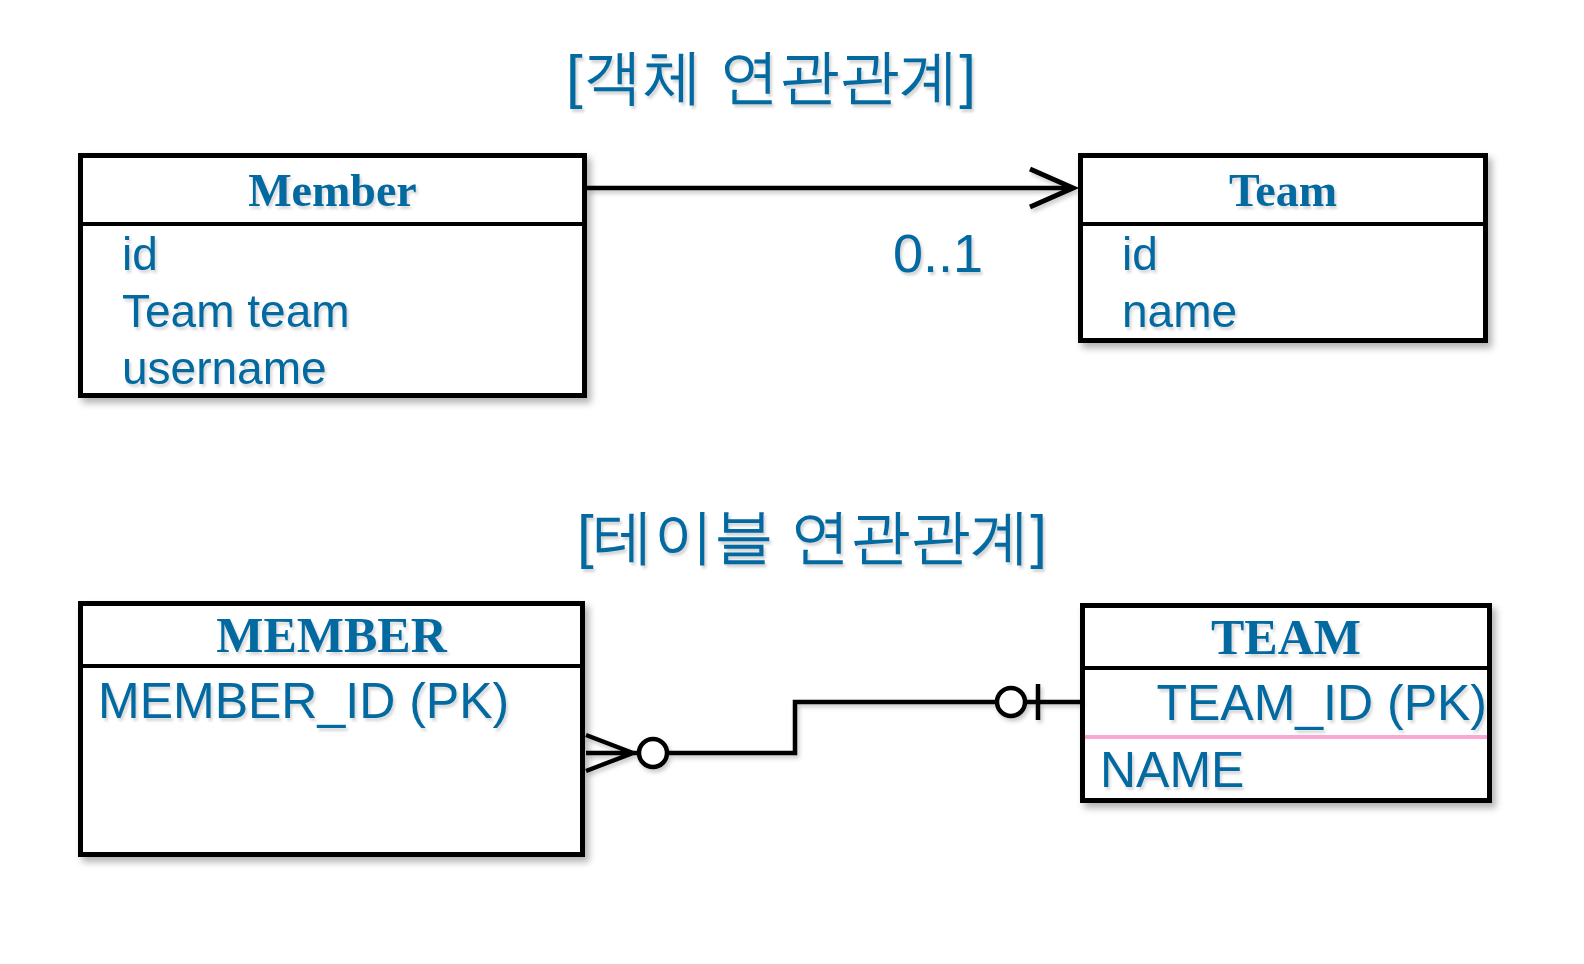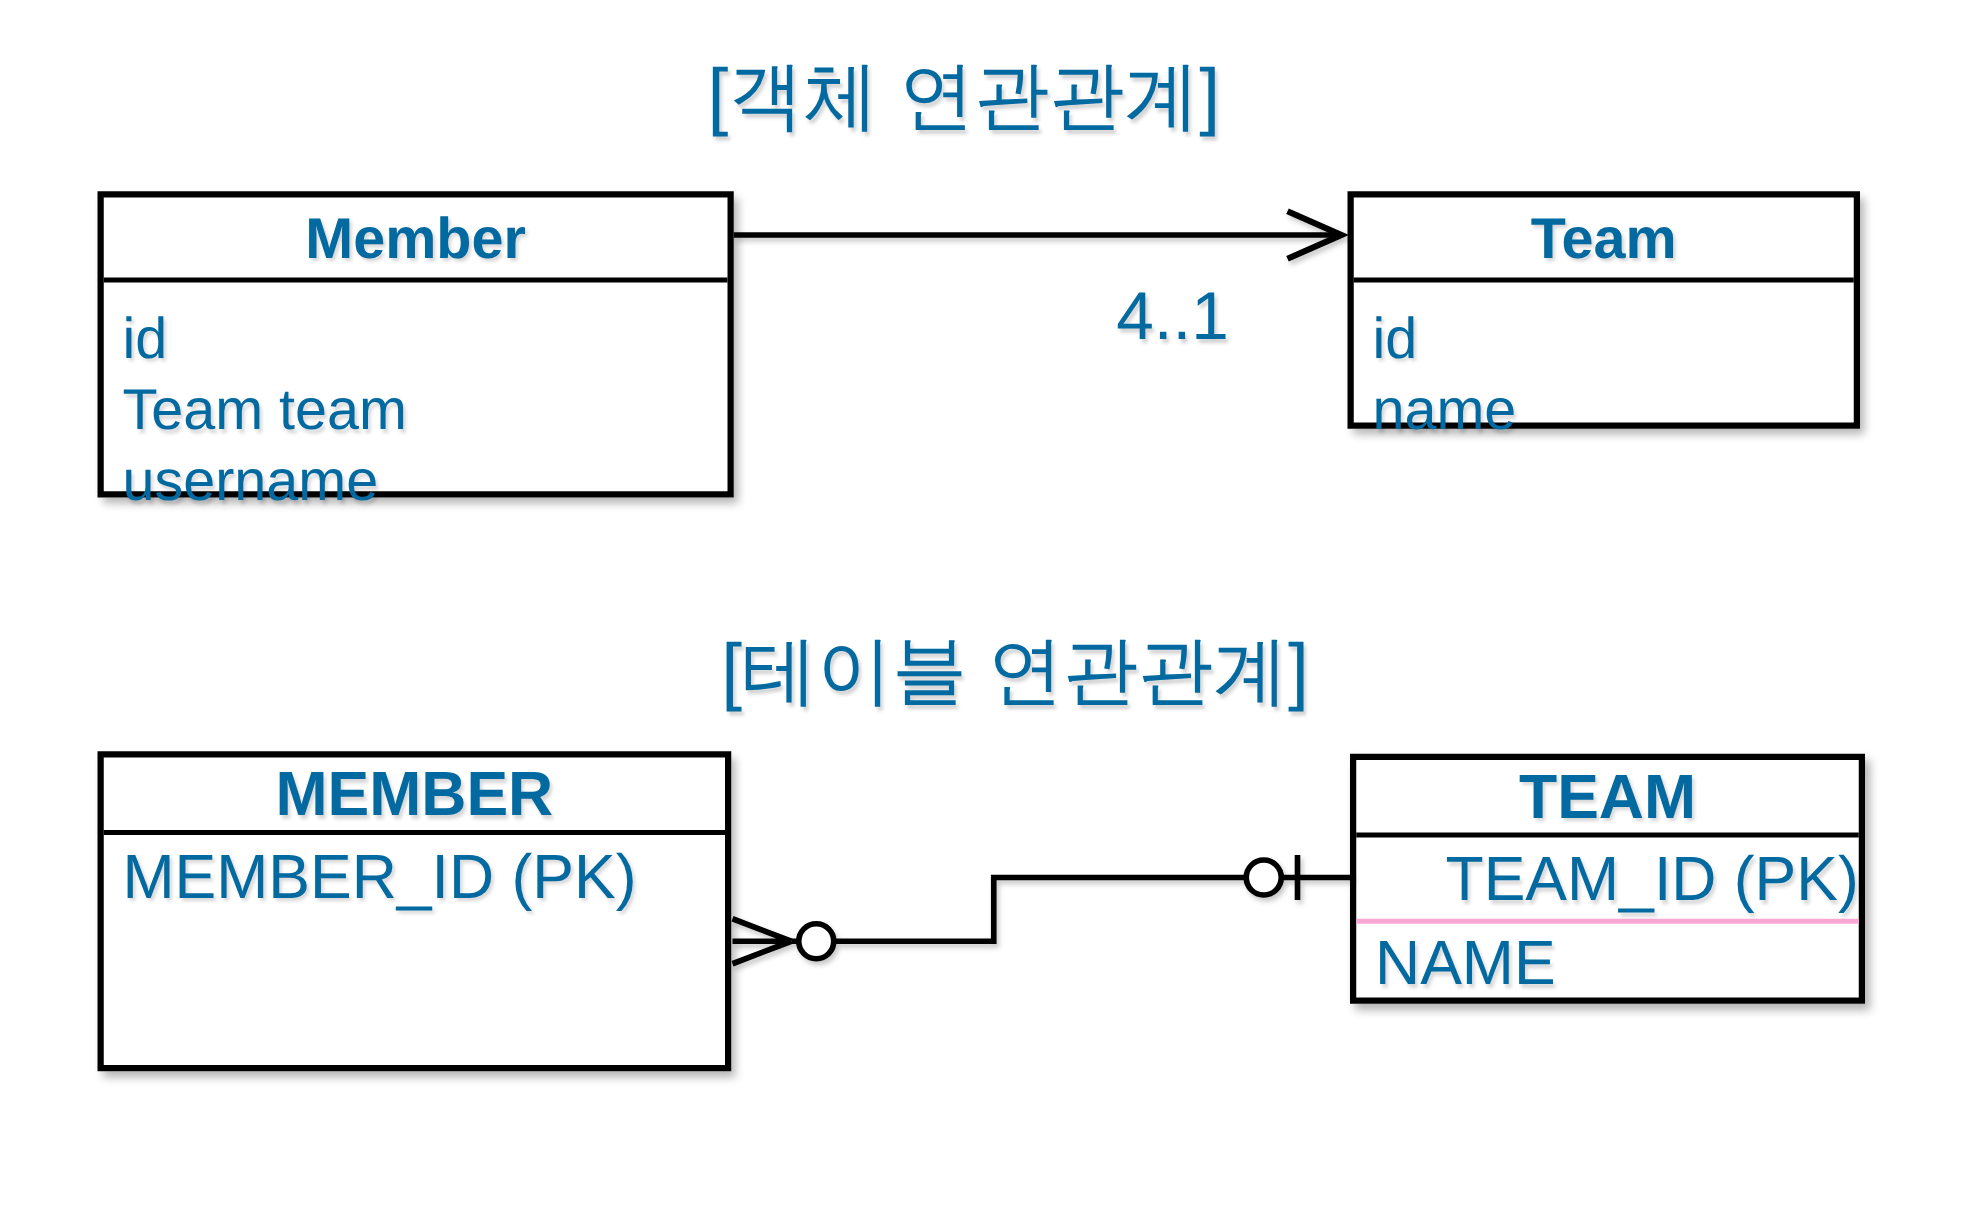--- a/index.html
+++ b/index.html
@@ -32,31 +32,32 @@
     box-shadow: 4px 5px 7px rgba(0,0,0,0.30);
     text-shadow: 2px 3px 3px rgba(0,0,0,0.16);
   }
   .entity-header {
     display: flex;
     align-items: center;
     justify-content: center;
     font-weight: bold;
     border-bottom: 4px solid #000000;
     white-space: nowrap;
+    font-family: Liberation Serif, serif;
   }
   .row {
     padding-left: 15px;
     white-space: nowrap;
   }
   .b { font-weight: normal; }
 
   
   .cls .entity-header { height: 64px; font-size: 46px; }
   .cls .row { font-size: 46px; line-height: 57px; }
-  .cls .entity-body { padding-top: 16px; }
+  .cls .entity-body { padding-top: 0; margin-left: 24px; }
   .box-member-class { left: 78px;  top: 153px; width: 509px; height: 245px; }
   .box-team-class   { left: 1078px; top: 153px; width: 410px; height: 190px; }
 
   
   .tbl .entity-header { height: 58px; font-size: 50px; }
   .tbl .row { font-size: 50px; }
   .compartment { border-bottom: 4px solid #f9a8d4; }
   .compartment:last-child { border-bottom: none; }
   .comp-row-flex {
     display: flex;
@@ -106,21 +107,21 @@
   </div>
 
   <div class="entity cls box-team-class">
     <div class="entity-header">Team</div>
     <div class="entity-body">
       <div class="row">id</div>
       <div class="row">name</div>
     </div>
   </div>
 
-  <div class="multiplicity-label">4..1</div>
+  <div class="multiplicity-label">0..1</div>
 
   <div class="entity tbl box-member-table">
     <div class="entity-header">MEMBER</div>
     <div class="compartment comp-pk comp-row-flex">
       <div class="row">MEMBER_ID (PK)</div>
     </div>
   </div>
 
   <div class="entity tbl box-team-table">
     <div class="entity-header">TEAM</div>

